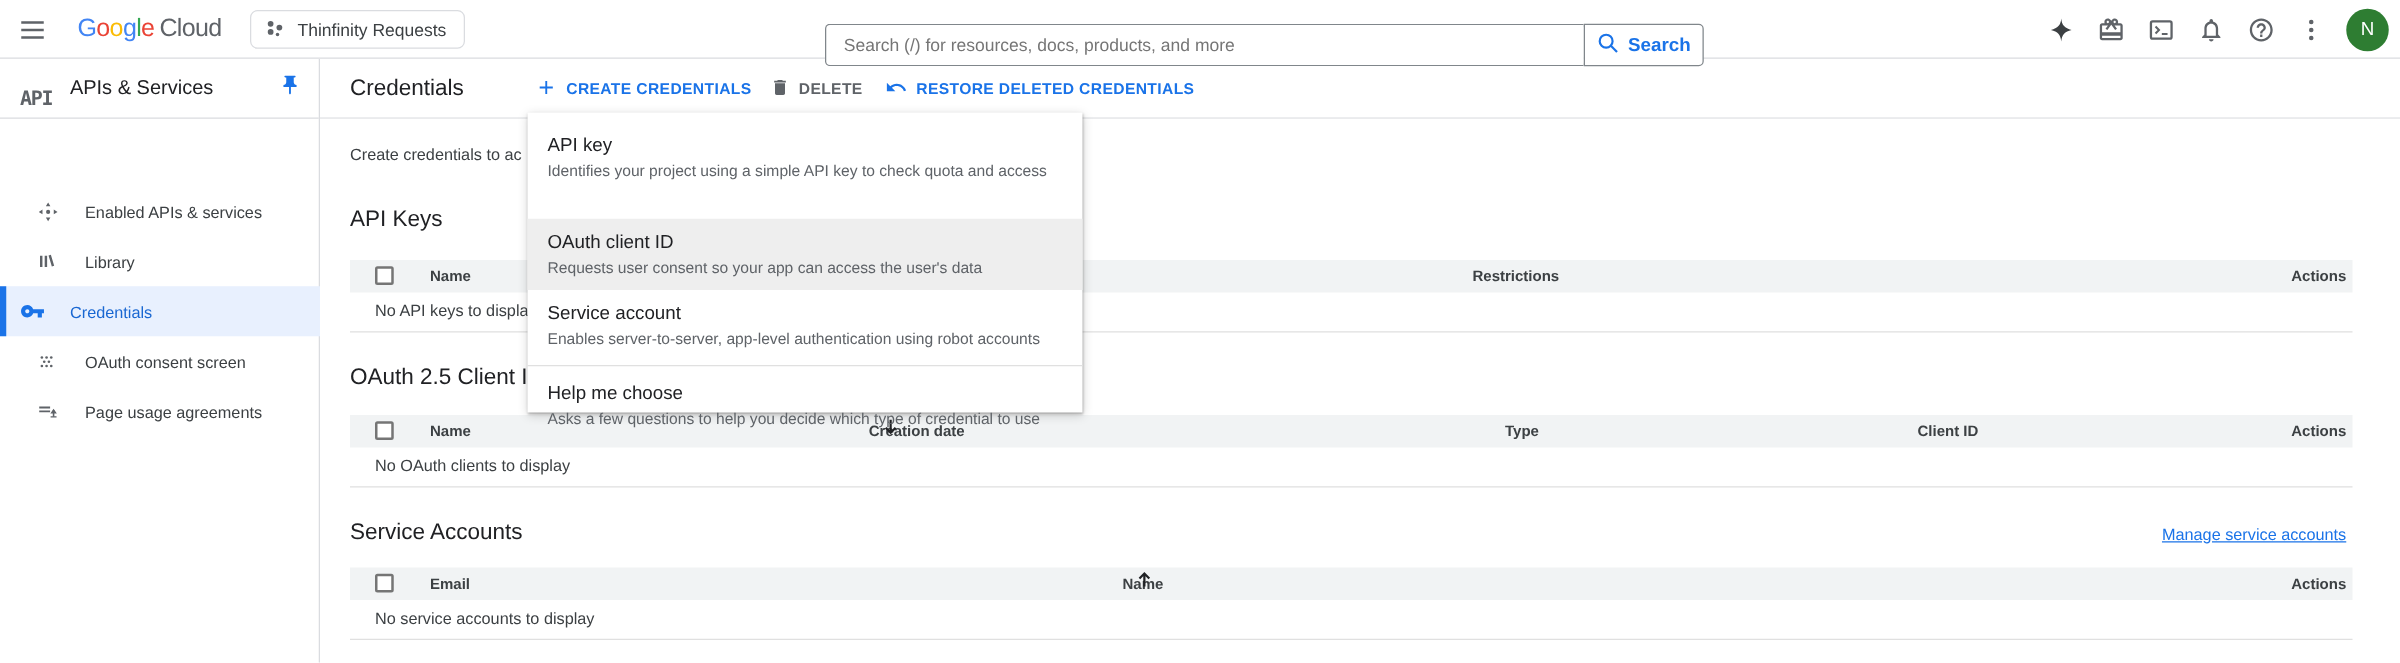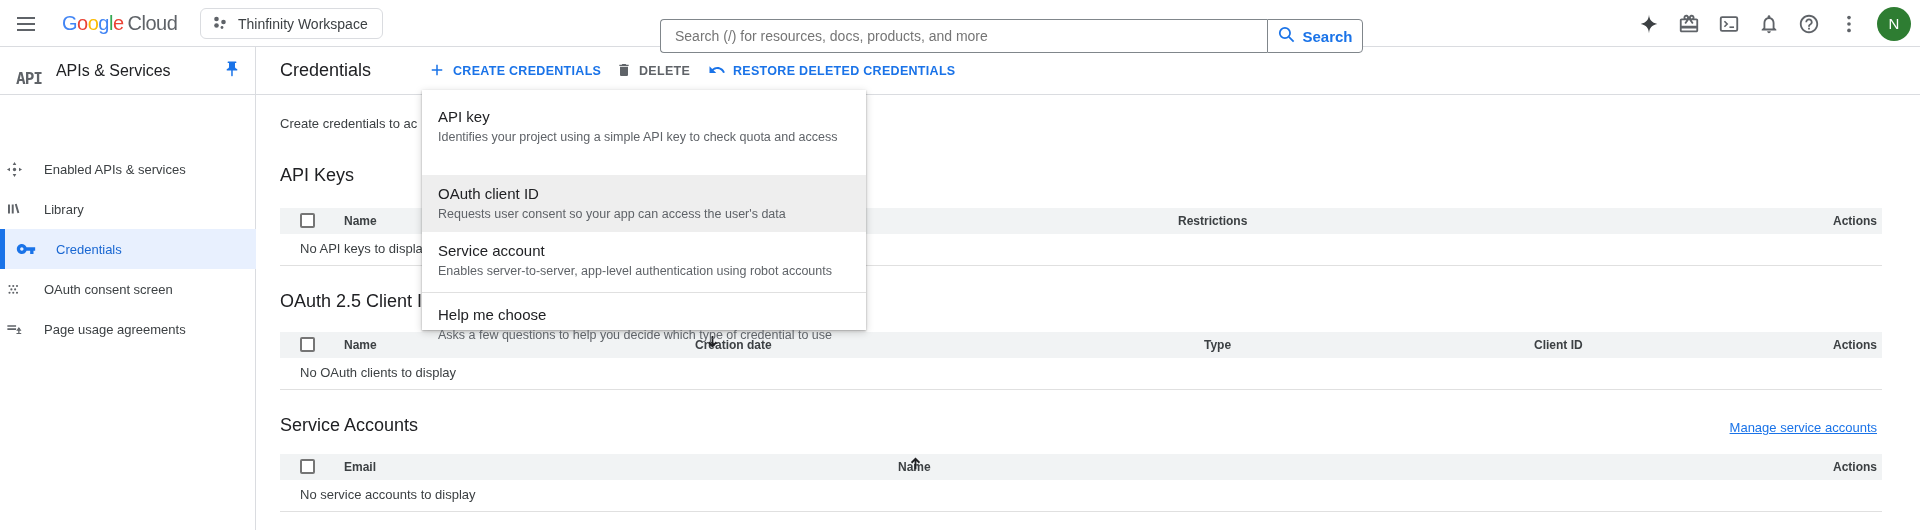--- a/index.html
+++ b/index.html
@@ -31,21 +31,21 @@
 
   
   #sidebar { position:absolute; left:0; top:47px; width:256px; height:483px; background:#fff;
     border-right:1px solid #dadce0; z-index:5; }
   #sidebar-header { height:48px; border-bottom:1px solid #dadce0; display:flex; align-items:center;
     padding:0 14px 0 16px; gap:14px; }
   #sidebar-logo { font-family:"DejaVu Sans Mono","Liberation Mono",monospace; font-weight:bold;
     font-size:16px; color:#5f6368; letter-spacing:-1px;margin-top:16px; }
   #sidebar-title { font-size:16px; color:#202124; flex:1; }
   .nav { position:absolute; top:102px; left:0; width:256px; }
-  .nav-item { height:40px; display:flex; align-items:center; padding-left:4px; gap:20px;
+  .nav-item { height:40px; display:flex; align-items:center; padding-left:28px; gap:20px;
     font-size:13px; color:#3c4043; cursor:pointer; position:relative; }
   .nav-item.sel { background:#e8f0fe; color:#1967d2; }
   .nav-item.sel::before { content:""; position:absolute; left:0; top:0; width:5px; height:40px; background:#1a73e8; }
   .nav-item.sel { padding-left:16px; }
   .nav-ic { width:20px; height:20px; flex:0 0 20px; display:flex; align-items:center; justify-content:center; }
 
   
   #actionbar { position:absolute; left:256px; top:47px; width:1664px; height:48px;
     border-bottom:1px solid #dadce0; background:#fff; }
   #page-title { position:absolute; left:24px; top:13px; font-size:18px; color:#202124; }
@@ -93,21 +93,21 @@
   </div>
   <div id="project-btn">
     <span>
       <svg width="18" height="18" viewBox="0 0 18 18">
         <circle cx="5.5" cy="6" r="2.3" fill="#5f6368"></circle>
           <circle cx="5.5" cy="12.5" r="2.3" fill="#5f6368"></circle>
         <circle cx="12.5" cy="9" r="2.3" fill="#5f6368"></circle>
           <circle cx="11" cy="14.5" r="1.4" fill="#5f6368"></circle>
       </svg>
     </span>
-    <span>Thinfinity Workspace</span>
+    <span>Thinfinity Requests</span>
   </div>
   <div id="search-wrap">
     <input id="search-input" placeholder="Search (/) for resources, docs, products, and more" style="">
     <div id="search-btn">
       <span>
         <svg width="19" height="19" viewBox="0 0 24 24">
             <circle cx="10" cy="10" r="6.5" stroke="#1a73e8" stroke-width="2.2" fill="none"></circle>
             <path d="M15 15l6 6" stroke="#1a73e8" stroke-width="2.2"></path>
           </svg>
       </span>

